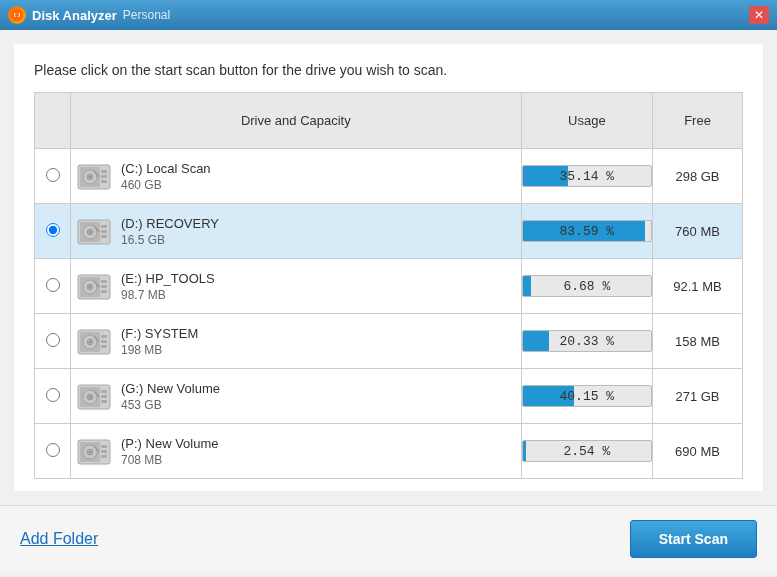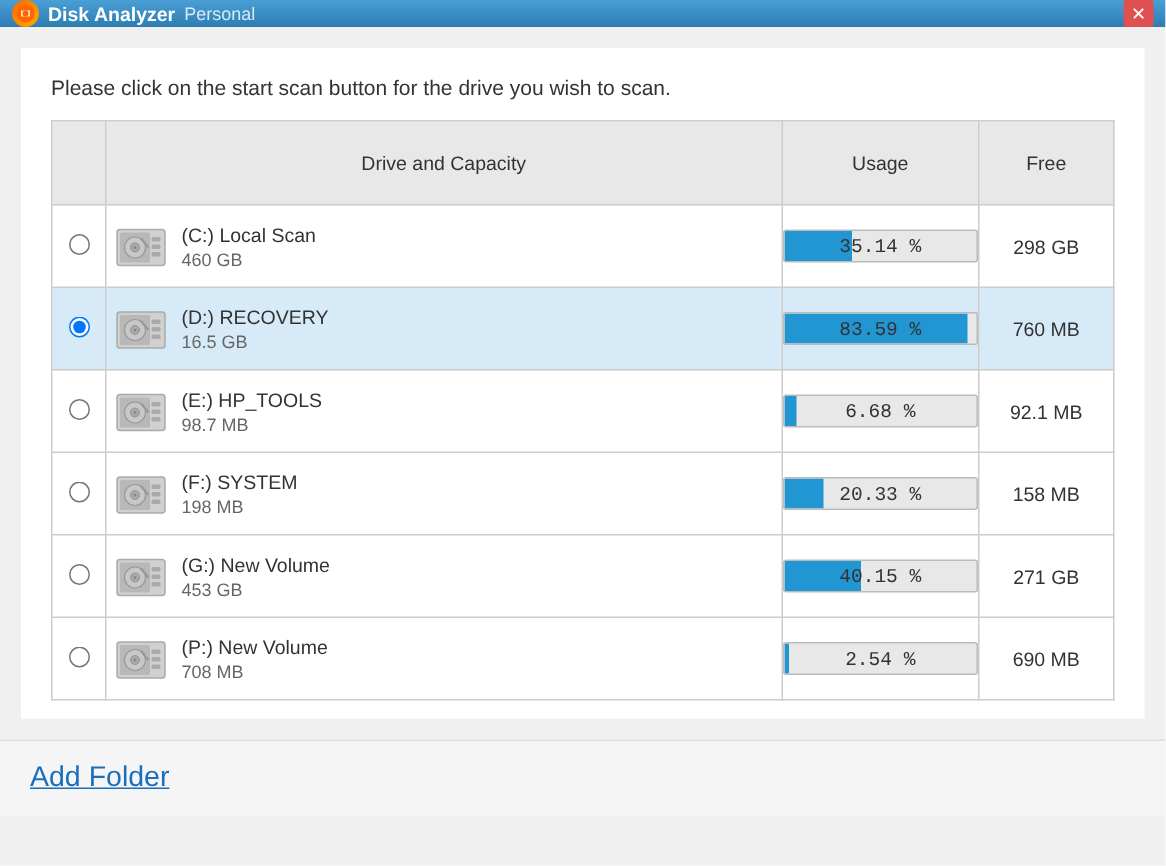--- a/index.html
+++ b/index.html
@@ -8,21 +8,21 @@
       font-size: 13px;
       background: #f0f0f0;
       width: 777px;
       height: 577px;
       overflow: hidden;
     }
 
     
     .title-bar {
       background: linear-gradient(to bottom, #4a9fd4, #2d7db3);
-      height: 18px;
+      height: 30px;
       display: flex;
       align-items: center;
       padding: 0 8px;
       justify-content: space-between;
     }
     .title-bar-left {
       display: flex;
       align-items: center;
       gap: 6px;
     }
@@ -193,21 +193,21 @@
       border-top: 1px solid #ddd;
       padding: 14px 20px;
       display: flex;
       align-items: center;
       justify-content: space-between;
     }
     .add-folder-link {
       color: #1a6fbd;
       text-decoration: underline;
       cursor: pointer;
-      font-size: 19px;
+      font-size: 16px;
       background: none;
       border: none;
     }
     .start-scan-btn {
       background: linear-gradient(to bottom, #3fa8e0, #1e7fc0);
       color: white;
       border: 1px solid #1a6fbd;
       padding: 10px 28px;
       font-size: 14px;
       font-weight: bold;
@@ -456,13 +456,14 @@
             </div>
           </td>
           <td class="free-cell">690 MB</td>
         </tr>
       </tbody>
   </table>
 </div>
 
 <div class="footer">
   <button class="add-folder-link">Add Folder</button>
+  <button class="start-scan-btn">Start Scan</button>
 </div>
 
 </body></html>

